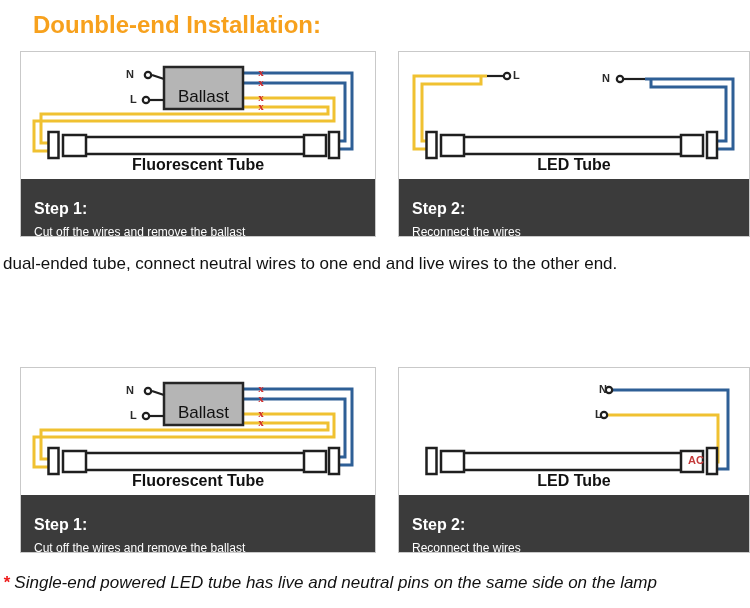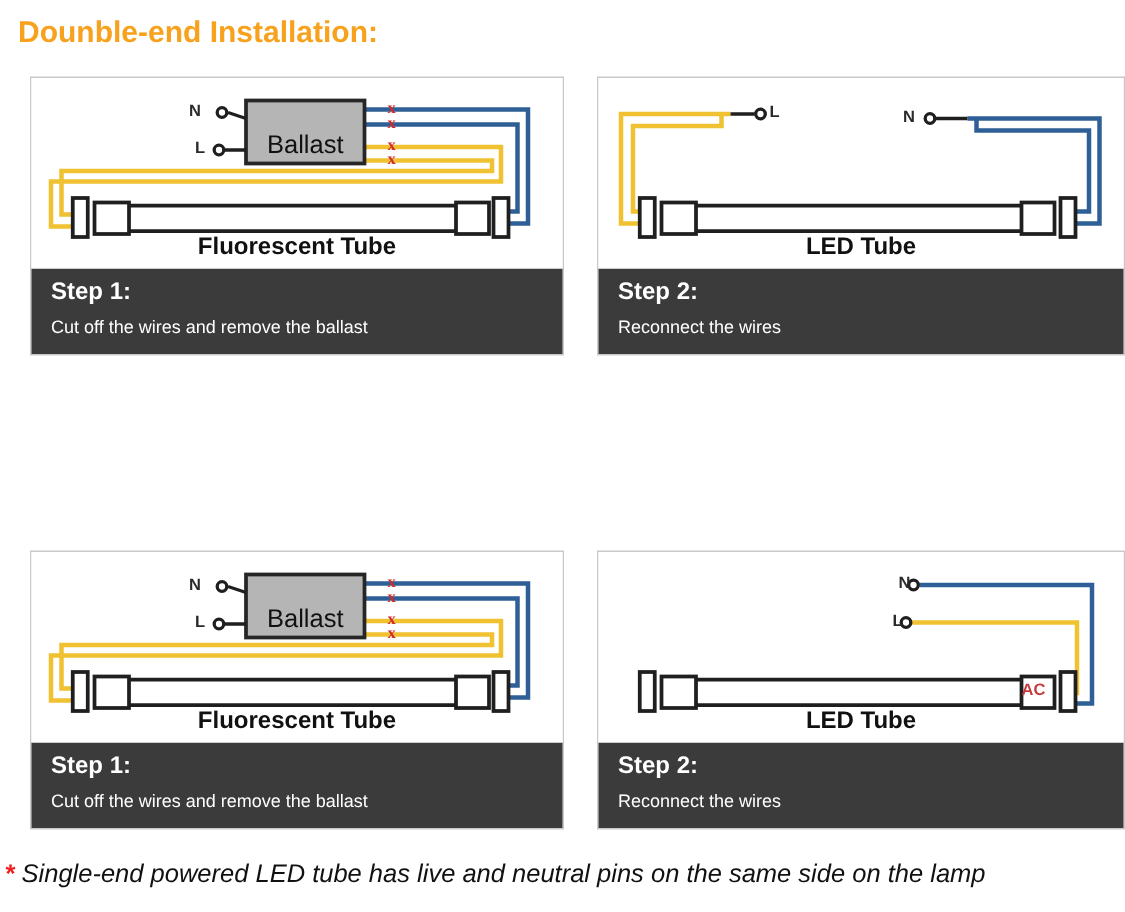--- a/index.html
+++ b/index.html
@@ -1,38 +1,38 @@
 <!DOCTYPE html>
 <html><head>
 <meta charset="utf-8">
 <style>
   html,body{margin:0;padding:0;background:#ffffff;}
   body{font-family:"Liberation Sans", sans-serif; -webkit-font-smoothing:antialiased;}
   #stage{position:relative;width:750px;height:608px;background:#fff;overflow:hidden;}
 
-  .heading{position:absolute;left:12px;font-size:20px;font-weight:bold;color:#f7a11d;}
+  .heading{position:absolute;left:33px;font-size:24px;font-weight:bold;color:#f7a11d;}
 
   .panel{position:absolute;width:354px;border:1px solid #c9c9c9;background:#fff;}
   .panel.narrow{width:350px;}
   .diagram{position:relative;width:100%;height:127px;background:#fff;}
   .diagram svg{position:absolute;left:0;top:0;}
 
-  .footer{background:#3b3b3b;color:#ffffff;height:57px;padding:4px 13px 0 13px;box-sizing:border-box;}
+  .footer{background:#3b3b3b;color:#ffffff;height:57px;padding:18px 13px 0 13px;box-sizing:border-box;}
   .step-title{font-size:16px;font-weight:bold;line-height:23px;}
   .step-desc{font-size:12px;line-height:25px;}
 
   .tube-label{position:absolute;left:0;right:0;top:104px;text-align:center;
               font-size:16px;font-weight:bold;color:#111;}
   .term-label{position:absolute;font-size:11px;font-weight:bold;color:#2a2a2a;}
   .ballast-label{position:absolute;left:143px;top:15px;width:79px;height:60px;
                  display:flex;align-items:center;justify-content:center;
                  font-size:17px;color:#111;}
   .cutmark{position:absolute;width:14px;text-align:center;font-family:"Liberation Serif",serif;
            font-size:11px;font-weight:bold;color:#cf2b2b;line-height:11px;}
-  .ac-label{position:absolute;left:282px;top:86px;width:23px;text-align:left;
+  .ac-label{position:absolute;left:282px;top:86px;width:23px;text-align:right;
             font-size:11px;font-weight:bold;color:#c43a3a;}
 
   .note{position:absolute;left:3px;font-size:17px;color:#111;line-height:35px;}
   .note .marker{color:#ee1c1c;font-weight:bold;}
 </style>
 </head>
 <body>
 
 <div id="stage">
 
@@ -100,20 +100,21 @@
       <span class="term-label" style="left:203px;top:20px;">N</span>
       <div class="tube-label">LED Tube</div>
     </div>
     <div class="footer">
       <div class="step-title">Step 2:</div>
       <div class="step-desc">Reconnect the wires</div>
     </div>
   </div>
 
   <div class="note" style="top:246px;">
+    <div>dual-ended tube, connect neutral wires to one end and live wires to the other end.</div>
   </div>
 
 
   <div class="panel" style="left:20px;top:367px;">
     <div class="diagram">
       <svg width="354" height="127" viewBox="0 0 354 127">
         <path d="M 222 21 H 331 V 97 H 318" fill="none" stroke="#2e5f96" stroke-width="3"></path>
         <path d="M 222 31 H 324 V 89 H 318" fill="none" stroke="#2e5f96" stroke-width="3"></path>
         <path d="M 222 46 H 313 V 69 H 13 V 99 H 28" fill="none" stroke="#f0c131" stroke-width="3"></path>
         <path d="M 222 55 H 307 V 62 H 20 V 91 H 28" fill="none" stroke="#f0c131" stroke-width="3"></path>

